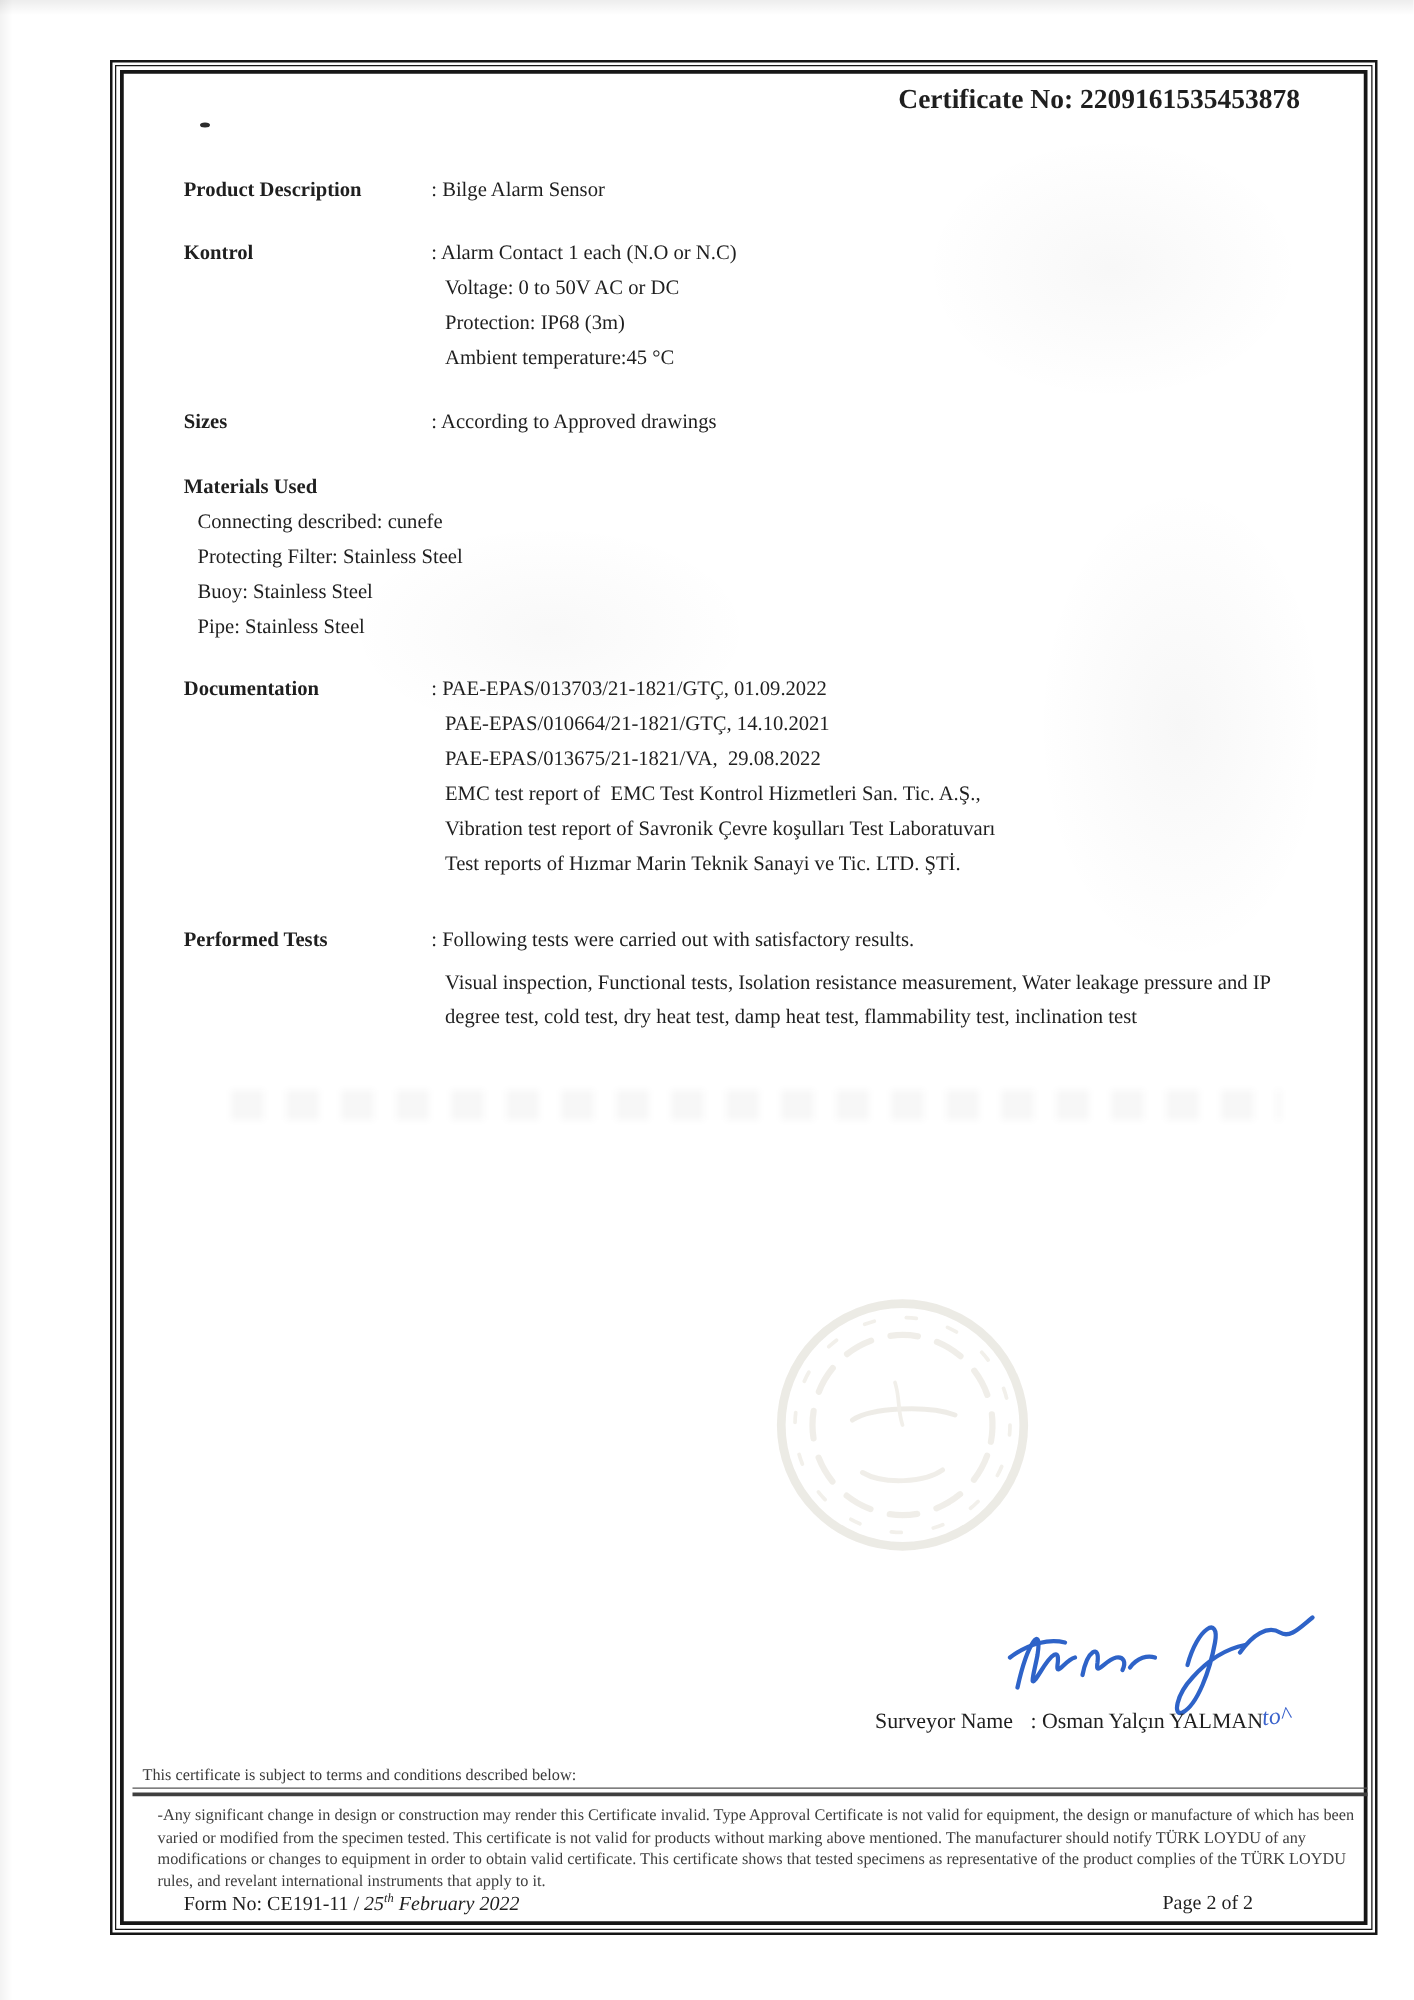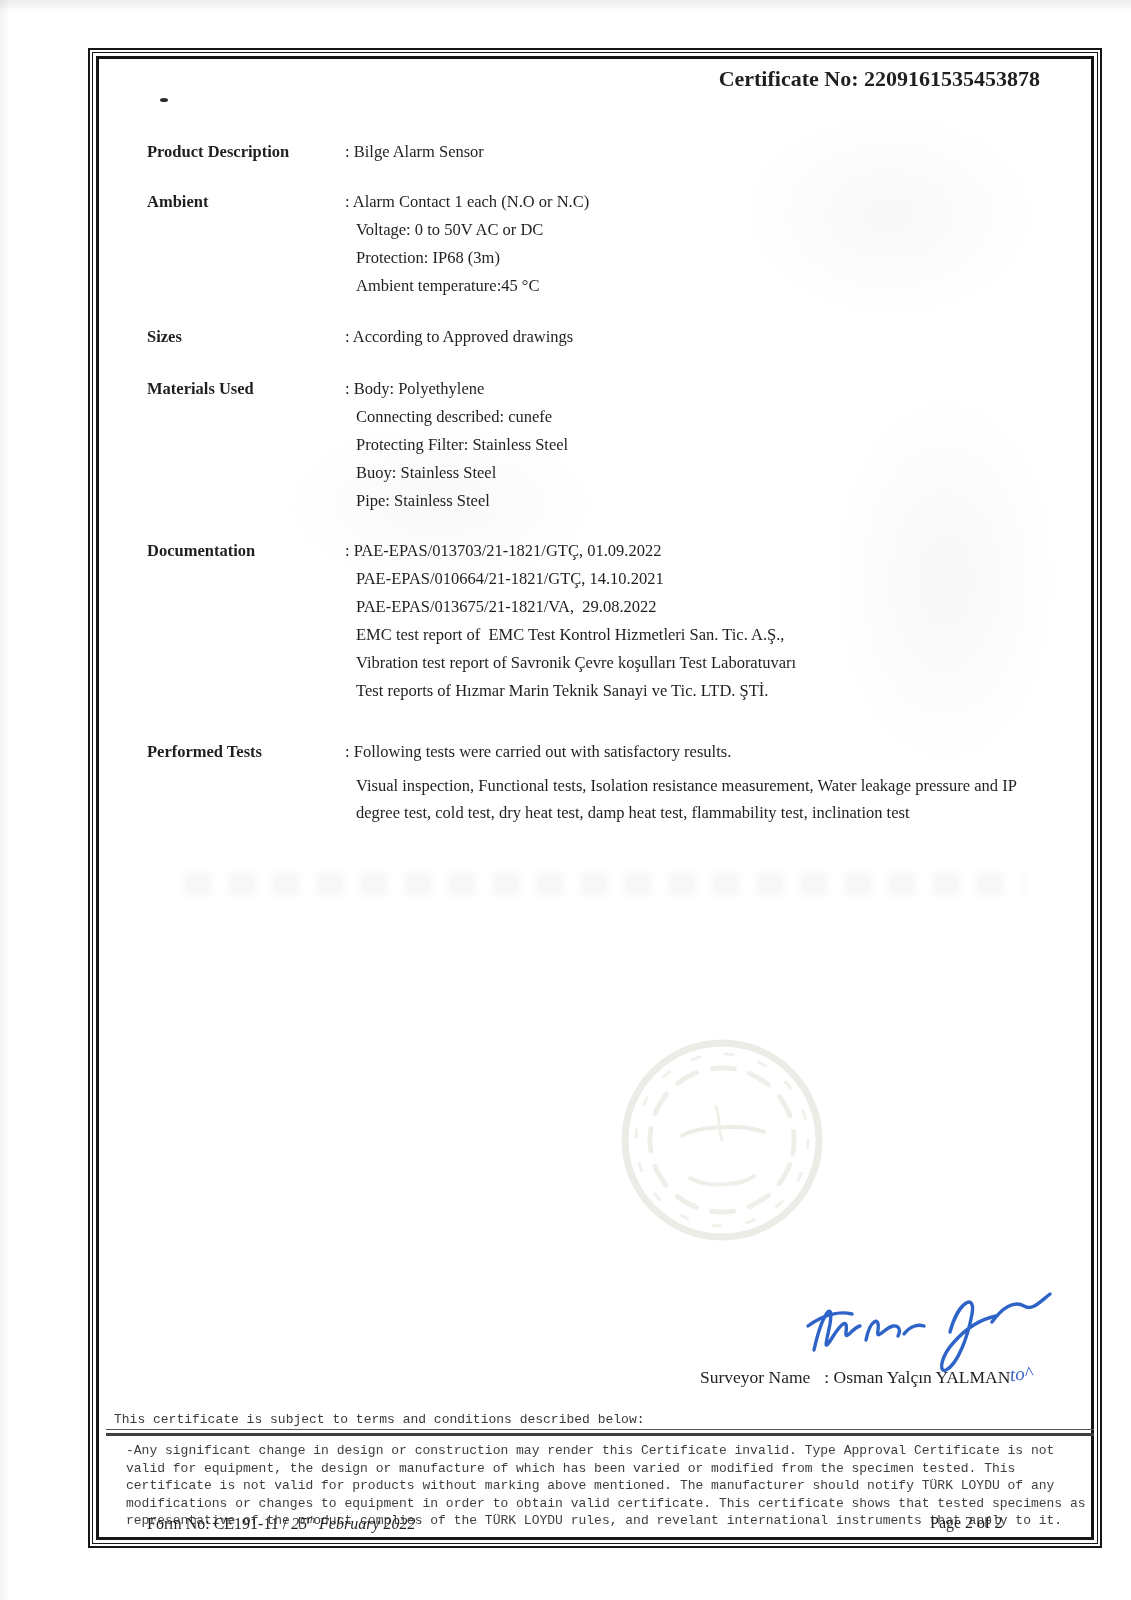--- a/index.html
+++ b/index.html
@@ -34,21 +34,21 @@
 
   
   .content { position:absolute; left:147px; top:128px; width:895px; font-size:16.5px; }
   .row { display:flex; align-items:flex-start;margin-top:10px; }
   .row .label { width:198px; font-weight:bold; line-height:28px; flex:none; }
   .row .value { flex:1; }
   .vline { line-height:28px; white-space:pre-wrap; }
   .vline.cont { padding-left:11px; }
   .m-desing { margin-top:22px; }
   .m-sizes { margin-top:23px; }
-  .m-materials { margin-top:24px; }
+  .m-materials { margin-top:24px;flex-direction:column; }
   .m-doc { margin-top:22px; }
   .m-perf { margin-top:33px; }
   .perf-para { margin-top:6px; padding-left:11px; line-height:27px; width:686px;
     text-align:left; }
 
   
   .ghost-line { position:absolute; left:185px; top:872px; width:840px; height:24px;
     background:repeating-linear-gradient(90deg, rgba(40,40,40,0.035) 0 26px, rgba(0,0,0,0) 26px 44px);
     filter:blur(2.5px); }
   .blotch { position:absolute; border-radius:50%; pointer-events:none; }
@@ -66,21 +66,21 @@
   
   .signature { position:absolute; left:800px; top:1284px; width:260px; height:92px; }
 
   .surveyor { position:absolute; left:700px; top:1366px; font-size:17.5px; white-space:nowrap; }
   .surveyor .lbl { margin-right:14px; }
   .surveyor .ann { color:#3b63cc; font-style:italic; font-size:19px; display:inline-block;
     transform:rotate(-6deg) translateY(-3px); font-family:"Liberation Serif", serif; }
 
   
   .footer { position:absolute; left:106px; top:1412px; width:988px;
-    font-family:Liberation Mono, monospace; color:#3a3a3a; }
+    font-family:Liberation Serif, serif; color:#3a3a3a; }
   .terms-intro { font-size:13px; padding-left:8px; padding-bottom:2px;
     border-bottom:1.5px solid #555; }
   .terms-rule { border-top:3px solid #3f3f3f; margin-top:3px; }
   .terms-body { font-size:13px; line-height:17.5px; padding:6px 8px 0 20px;
     color:#3e3e3e; }
 
   .form-line { position:absolute; left:147px; top:1514px; font-size:16px; white-space:nowrap; }
   .form-line .date { font-style:italic; }
   .form-line sup { font-size:10px; font-style:italic; }
   .page-no { position:absolute; left:930px; top:1514px; font-size:16px; }
@@ -111,40 +111,39 @@
 <div class="content">
 
   <div class="row">
     <div class="label">Product Description</div>
     <div class="value">
         <div class="vline">: Bilge Alarm Sensor</div>
       </div>
   </div>
 
   <div class="row m-desing">
-    <div class="label">Ambient</div>
+    <div class="label">Kontrol</div>
     <div class="value">
       <div class="vline">: Alarm Contact 1 each (N.O or N.C)</div>
       <div class="vline cont">Voltage: 0 to 50V AC or DC</div>
       <div class="vline cont">Protection: IP68 (3m)</div>
       <div class="vline cont">Ambient temperature:45 °C</div>
     </div>
   </div>
 
   <div class="row m-sizes">
     <div class="label">Sizes</div>
     <div class="value">
         <div class="vline">: According to Approved drawings</div>
       </div>
   </div>
 
   <div class="row m-materials">
     <div class="label">Materials Used</div>
     <div class="value">
-      <div class="vline">: Body: Polyethylene</div>
       <div class="vline cont">Connecting described: cunefe</div>
       <div class="vline cont">Protecting Filter: Stainless Steel</div>
       <div class="vline cont">Buoy: Stainless Steel</div>
       <div class="vline cont">Pipe: Stainless Steel</div>
     </div>
   </div>
 
   <div class="row m-doc">
     <div class="label">Documentation</div>
     <div class="value">

